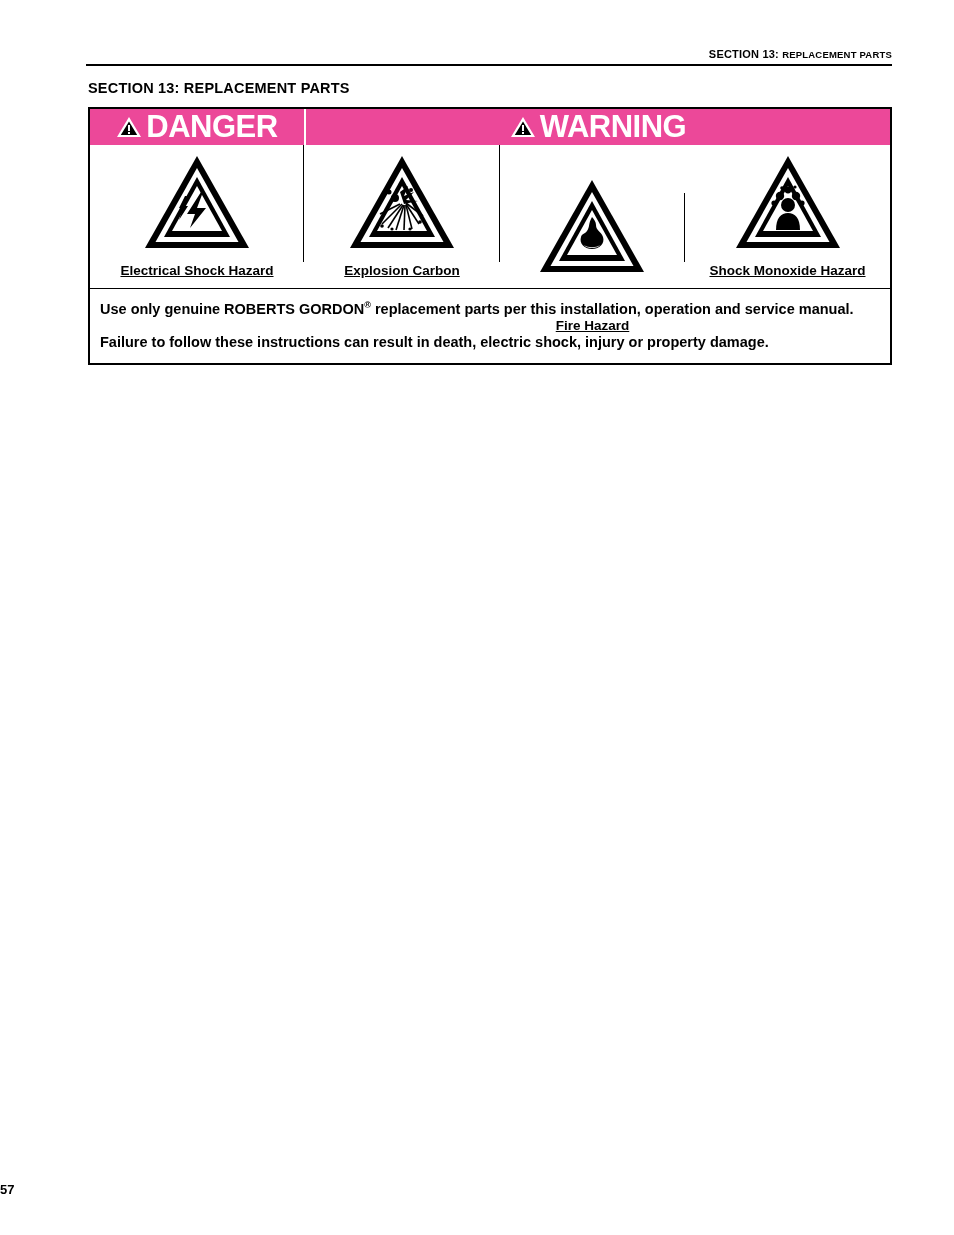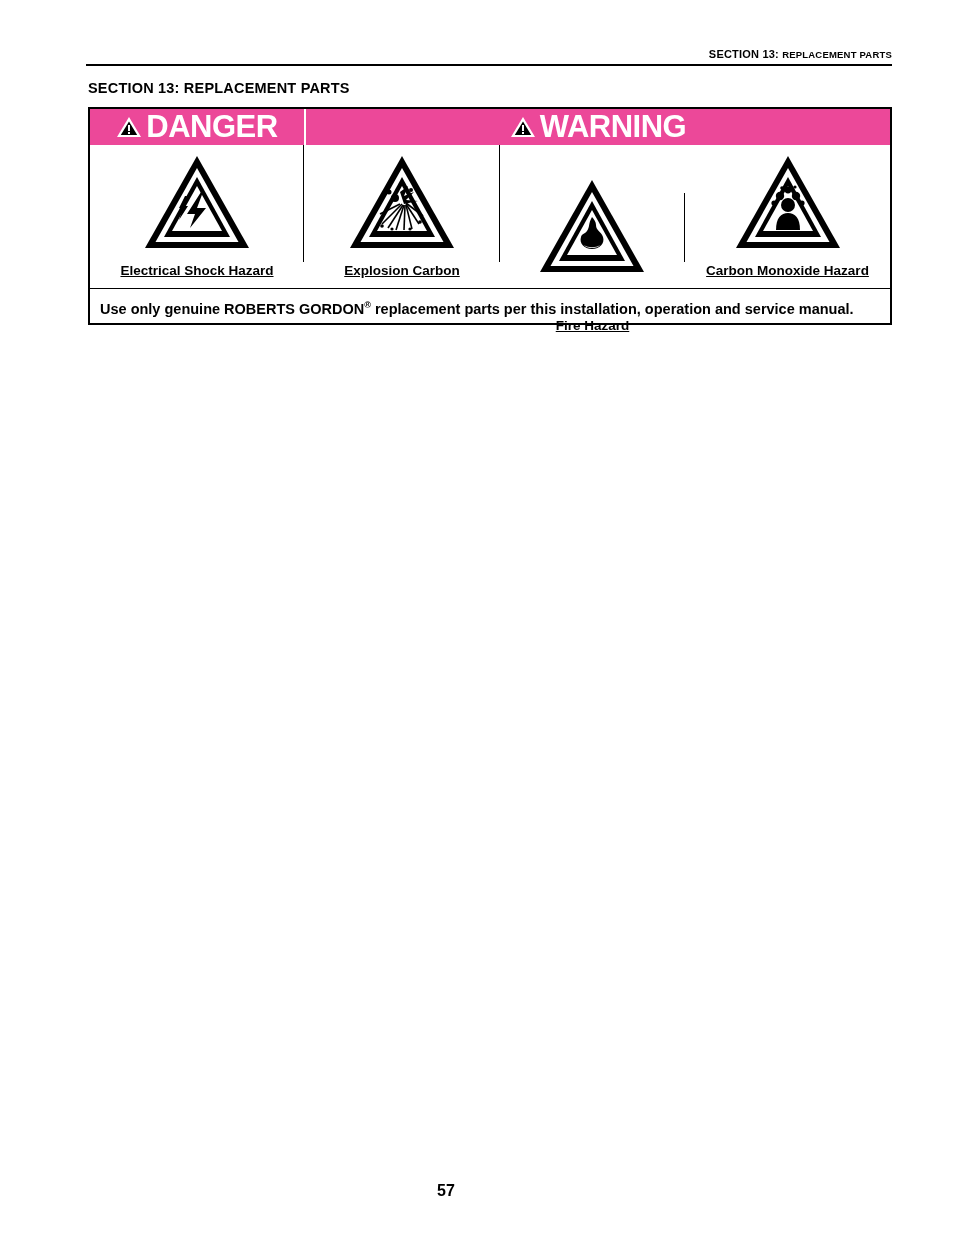--- a/index.html
+++ b/index.html
@@ -149,22 +149,22 @@
     padding-top: 10px;
     padding-bottom: 10px;
   }
 
   
   .page-number {
     position: absolute;
     left: 0;
     top: 1182px;
     width: 892px;
-    text-align: center;
-    font-size: 16px;
+    text-align: left;
+    font-size: 13px;
     font-weight: bold;
   }
 </style>
 </head>
 <body>
 
 <div class="page">
 
   <div class="running-header">
     <span>SECTION 13: </span><span class="smallcaps">REPLACEMENT PARTS</span>
@@ -280,27 +280,28 @@
           </svg>
         </span>
       </div>
 
     </div>
 
     <div class="labels-row">
       <div class="label-cell cell-w1">Electrical Shock Hazard</div>
       <div class="label-cell cell-w2">Explosion Carbon</div>
       <div class="label-cell cell-w3 fire">Fire Hazard</div>
-      <div class="label-cell cell-w4">Carbon Monoxide Hazard</div>
+      <div class="label-cell cell-w4">Shock Monoxide Hazard</div>
     </div>
 
     <div class="hr-thin"></div>
 
     <div class="body-text">
       <span>Use only genuine ROBERTS GORDON</span><sup>®</sup><span> replacement parts per this installation, operation and service manual.</span>
     </div>
 
+    <div class="body-text second">Failure to follow these instructions can result in death, electric shock, injury or property damage.</div>
 
   </div>
 
   <div class="page-number">57</div>
 
 </div>
 
 </body></html>

